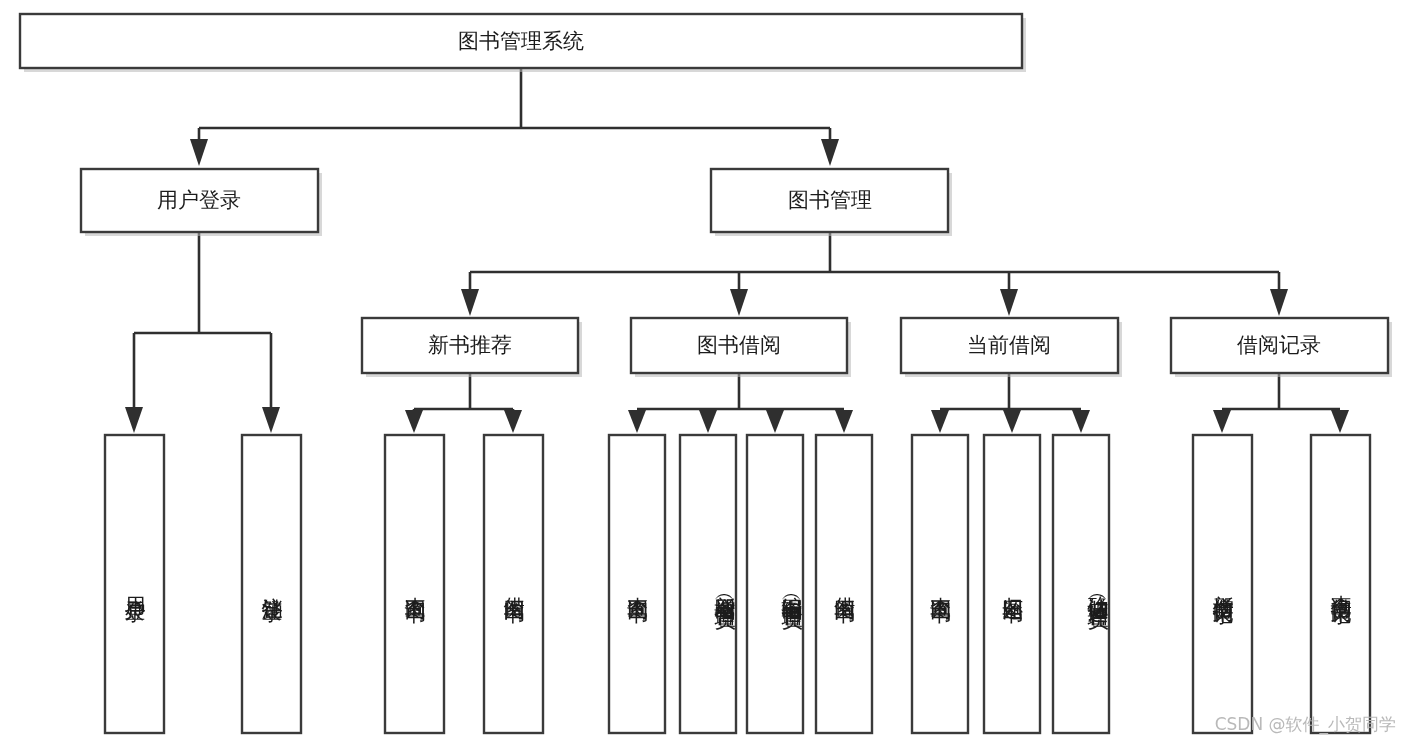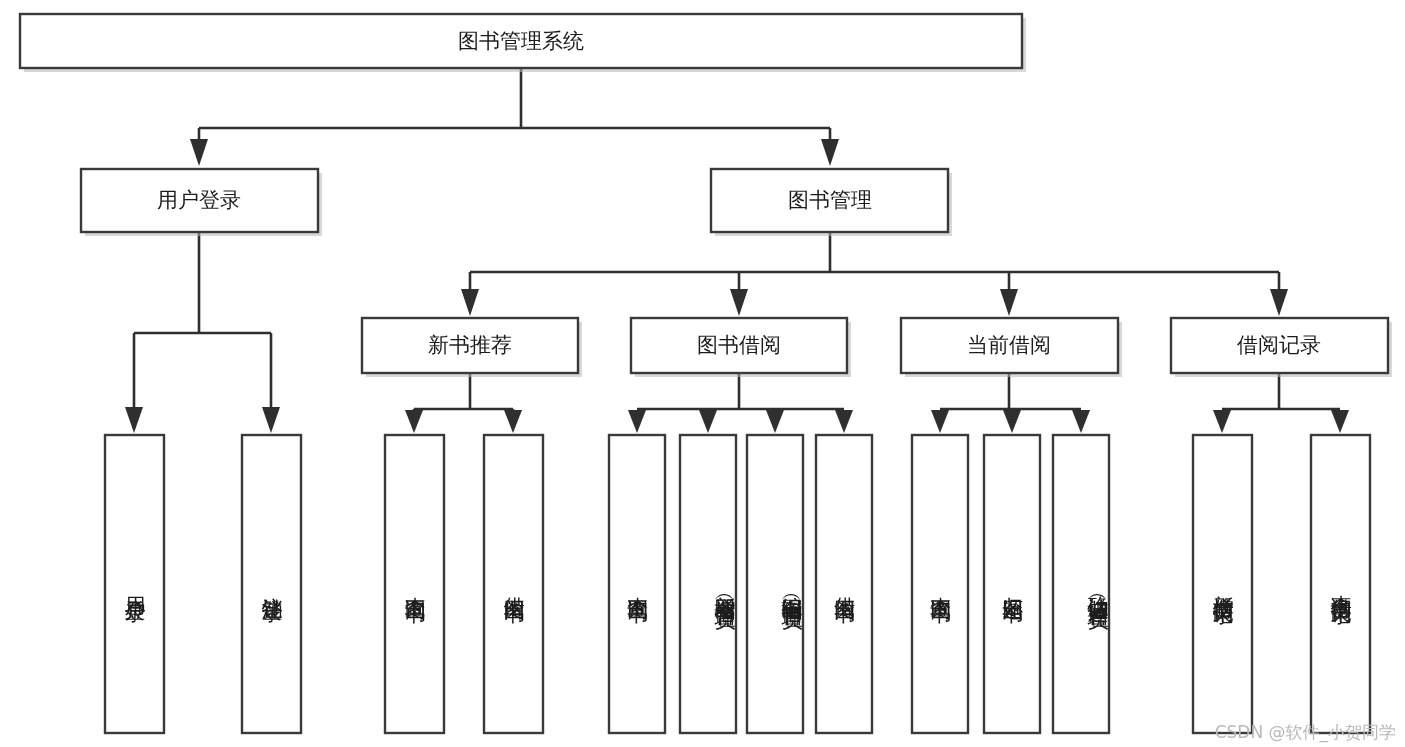--- a/index.html
+++ b/index.html
@@ -64,21 +64,21 @@
     display: flex;
     align-items: center;
     justify-content: center;
     white-space: nowrap;
     pointer-events: none;
     user-select: none;
   }
   .watermark {
     position: absolute;
     right: 9px;
-    bottom: 3px;
+    bottom: 11px;
     font-family: "DejaVu Sans", "Liberation Sans", sans-serif;
     font-size: 17px;
     color: #b9b9b9;
     white-space: nowrap;
     user-select: none;
   }
 </style>
 </head>
 <body>
 

